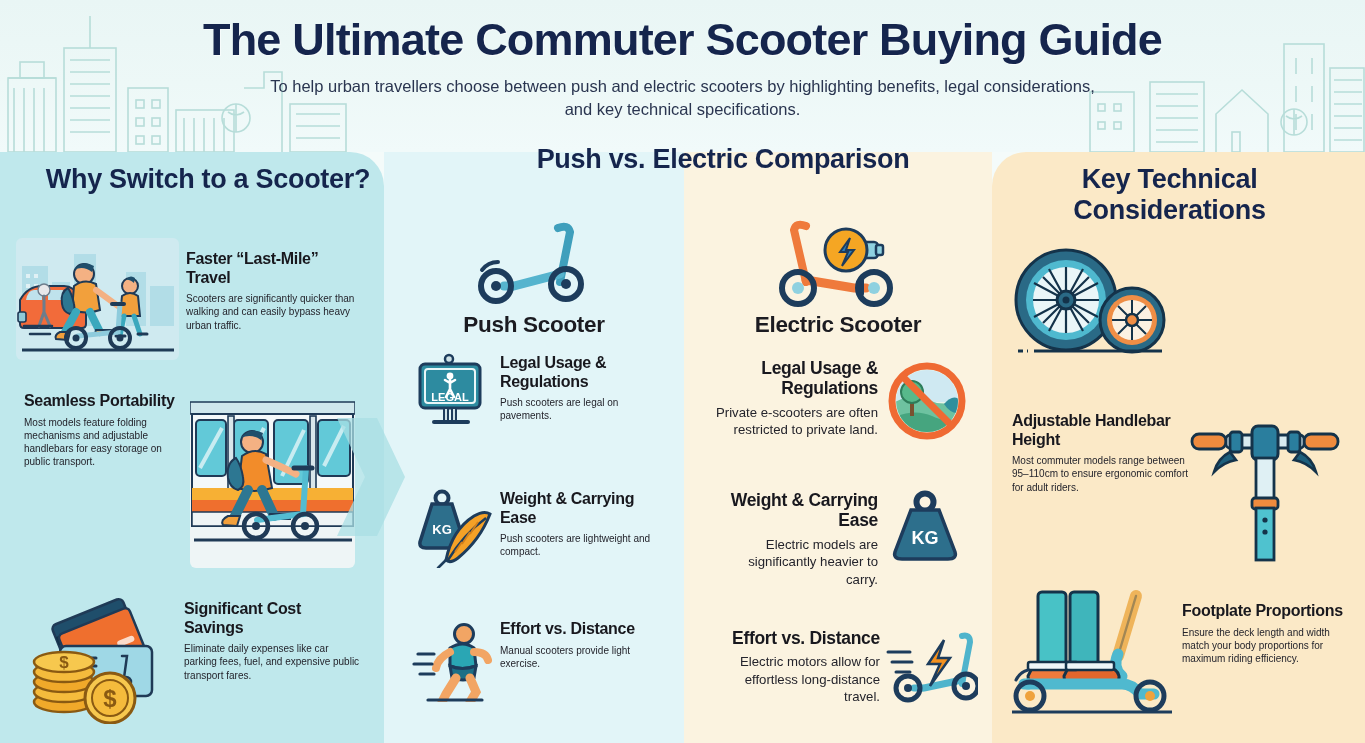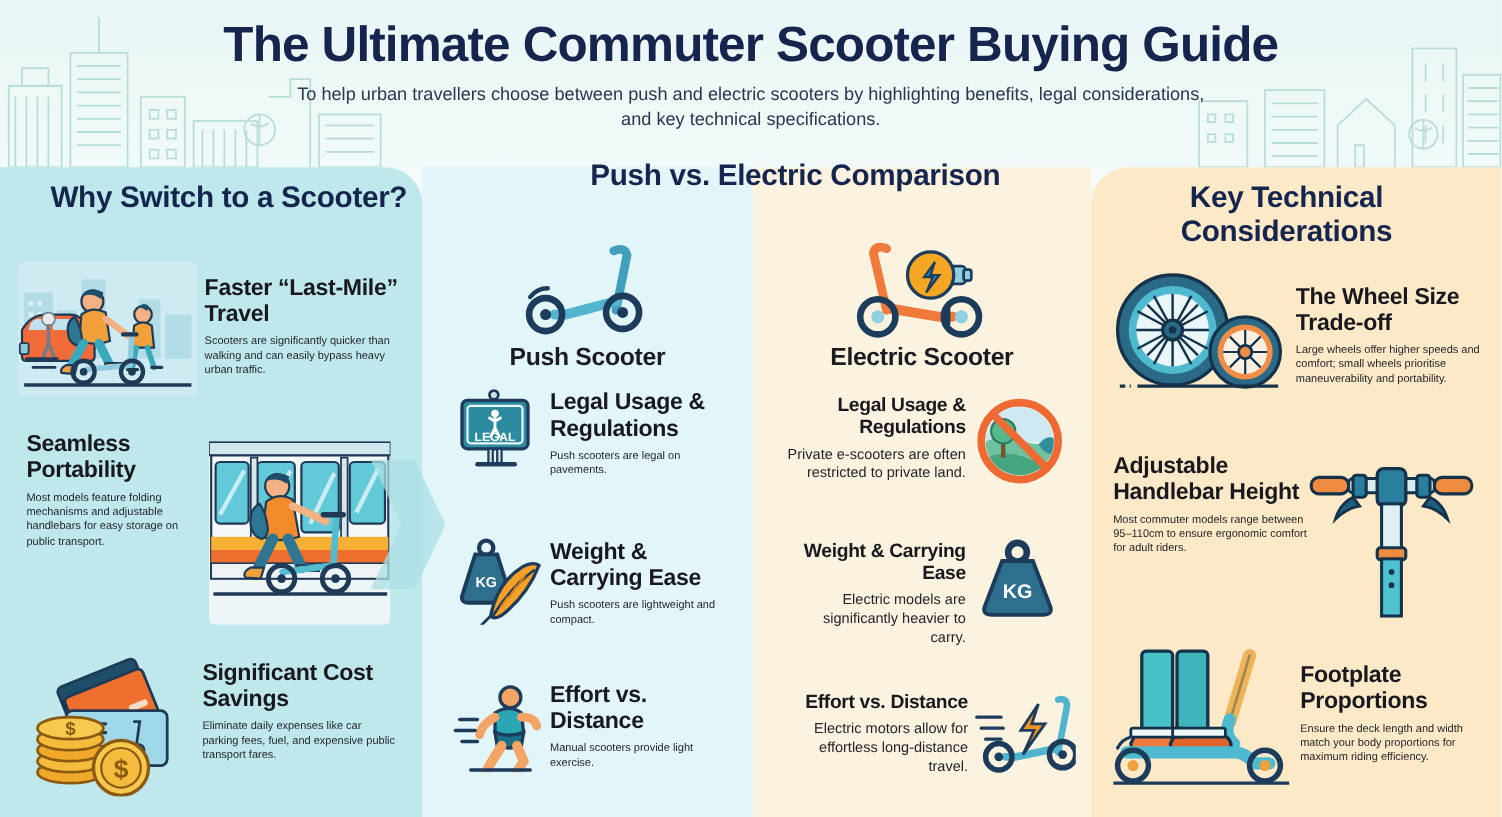--- a/index.html
+++ b/index.html
@@ -61,21 +61,21 @@
 
   
   .type-label {
     position:absolute; text-align:center; font-size:22.5px; font-weight:bold;
     color:#1b1b21; z-index:5; letter-spacing:-0.3px;
   }
 
   
   .feat { position:absolute; z-index:5; }
   .feat .f-title {
-    font-size:21px; font-weight:bold; color:#18181e;
+    font-size:16px; font-weight:bold; color:#18181e;
     line-height:1.16; letter-spacing:-0.3px; margin-bottom:5px;
   }
   .feat .f-body {
     font-size:10px; color:#24242c; line-height:1.33;
   }
   .feat.small .f-title { font-size:17.5px; }
   .feat.small .f-body  { font-size:13.2px; }
   .align-right { text-align:right; }
 
   
@@ -460,24 +460,20 @@
       <circle cx="122" cy="72" r="25" fill="#ef8e46"></circle>
       <circle cx="122" cy="72" r="20" fill="#fbf1e2"></circle>
       <g stroke="#14334a" stroke-width="2">
         <path d="M122 52 v40 M102 72 h40 M108 58 l28 28 M136 58 l-28 28"></path>
       </g>
       <circle cx="122" cy="72" r="6" fill="#ef8e46" stroke="#14334a" stroke-width="2.5"></circle>
       <path d="M24 103 h128" stroke="#14334a" stroke-width="3"></path>
       <path d="M8 103 h10" stroke="#14334a" stroke-width="3" stroke-dasharray="5 4"></path>
     </svg>
   </div>
-  <div class="feat" style="left:1178px; top:258px; width:172px;">
-    <div class="f-title">The Wheel Size Trade-off</div>
-    <div class="f-body">Large wheels offer higher speeds and comfort; small wheels prioritise maneuverability and portability.</div>
-  </div>
 
   <div class="feat" style="left:1012px; top:412px; width:178px;">
     <div class="f-title">Adjustable Handlebar Height</div>
     <div class="f-body">Most commuter models range between 95–110cm to ensure ergonomic comfort for adult riders.</div>
   </div>
 
   <div class="art" style="left:1190px; top:418px; width:150px; height:146px;">
     <svg viewBox="0 0 150 146">
       <rect x="2" y="16" width="34" height="15" rx="7" fill="#ef8b3e" stroke="#14334a" stroke-width="2.8"></rect>
       <rect x="114" y="16" width="34" height="15" rx="7" fill="#ef8b3e" stroke="#14334a" stroke-width="2.8"></rect>

